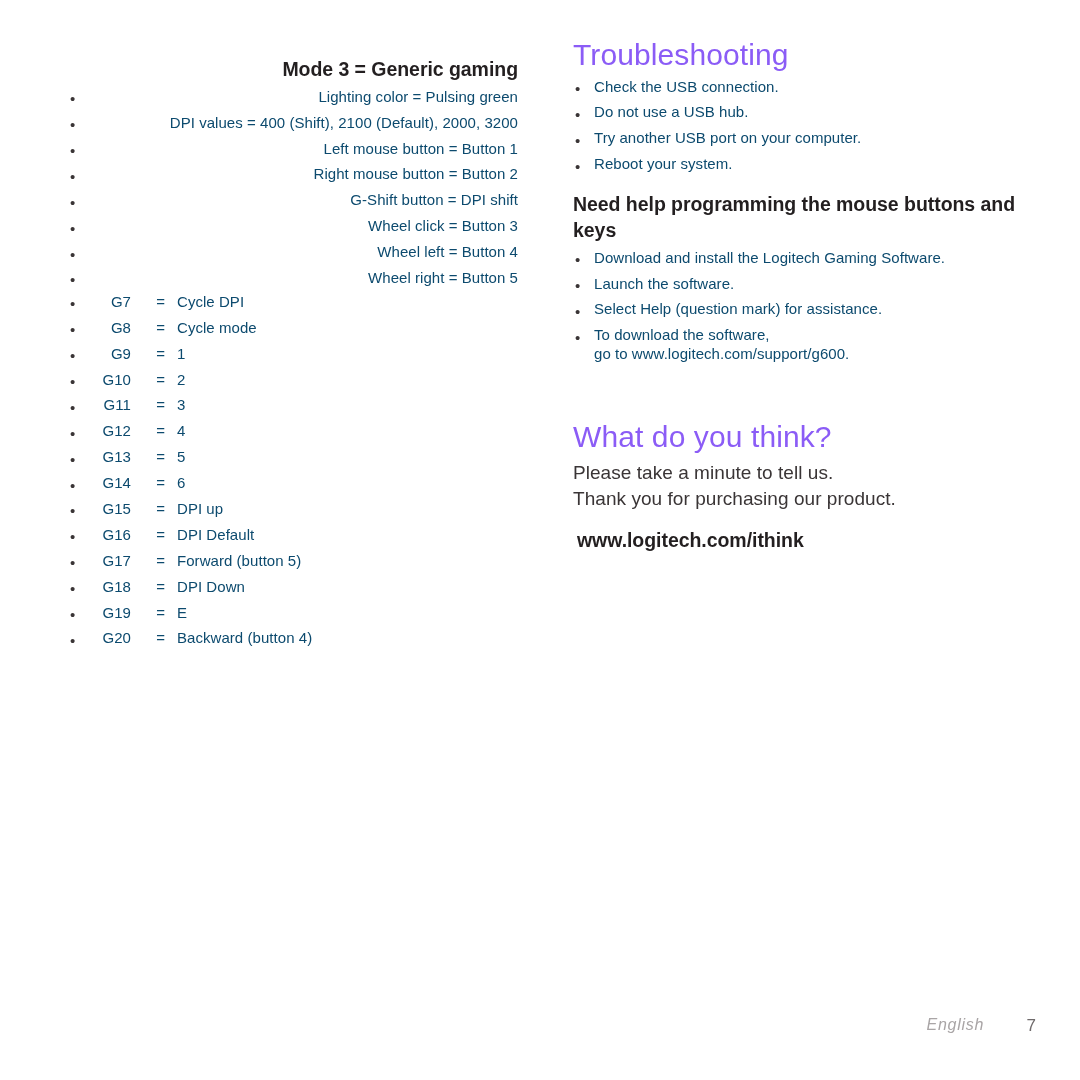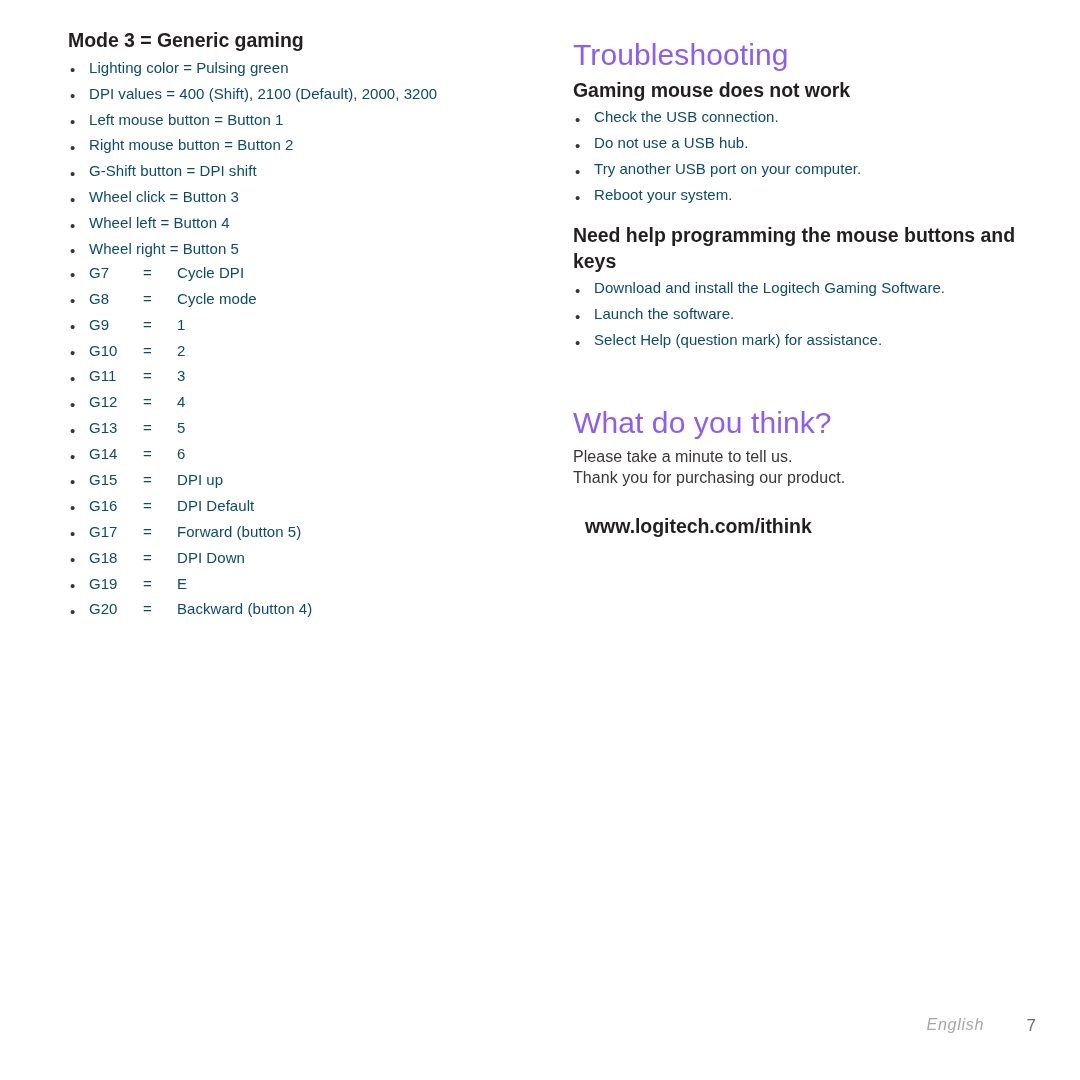--- a/index.html
+++ b/index.html
@@ -18,22 +18,23 @@
 
   .page {
     position: absolute;
     inset: 0;
   }
 
   
   .col-left {
     position: absolute;
     left: 68px;
-    top: 28px;
+    top: 57px;
     width: 450px;
+    text-align: right;
   }
 
   .col-right {
     position: absolute;
     left: 573px;
     top: 38px;
     width: 445px;
   }
 
   
@@ -53,21 +54,21 @@
     line-height: 1.32;
     letter-spacing: -0.05px;
     margin: 0 0 3px 0;
   }
 
   .bold-url {
     font-size: 19.5px;
     font-weight: 700;
     color: #231f20;
     letter-spacing: -0.05px;
-    margin: 12px;
+    margin: 4px;
   }
 
   
   ul.bullets {
     list-style: none;
     margin: 0;
     padding: 0;
   }
 
   ul.bullets > li {
@@ -120,21 +121,21 @@
   
   .block-gap-lg {
     height: 18px;
   }
 
   .block-gap-xl {
     height: 56px;
   }
 
   .plain-line {
-    font-size: 16px;
+    font-size: 19px;
     font-weight: 400;
     color: #3a3536;
     line-height: 1.36;
     letter-spacing: 0.05px;
     margin: 0;
   }
 
   .para-gap {
     height: 14px;
   }
@@ -262,37 +263,38 @@
         <span class="key-value">Backward (button 4)</span>
       </li>
     </ul>
 
   </div>
 
   <div class="col-right">
 
     <h1 class="display-heading">Troubleshooting</h1>
 
-    <h3 class="sub-heading">Gaming mouse does not work</h3>
 
     <ul class="bullets">
       <li>Check the USB connection.</li>
       <li>Do not use a USB hub.</li>
       <li>Try another USB port on your computer.</li>
       <li>Reboot your system.</li>
     </ul>
 
     <div class="block-gap-lg"></div>
 
     <h3 class="sub-heading">Need help programming the mouse buttons and keys</h3>
 
     <ul class="bullets">
       <li>Download and install the Logitech Gaming Software.</li>
       <li>Launch the software.</li>
       <li>Select Help (question mark) for assistance.</li>
+      <li class="preline" style="white-space: pre-line;">To download the software,
+go to www.logitech.com/support/g600.</li>
     </ul>
 
     <div class="block-gap-xl"></div>
 
     <h1 class="display-heading">What do you think?</h1>
 
     <p class="plain-line">Please take a minute to tell us.</p>
     <p class="plain-line">Thank you for purchasing our product.</p>
 
     <div class="para-gap"></div>

